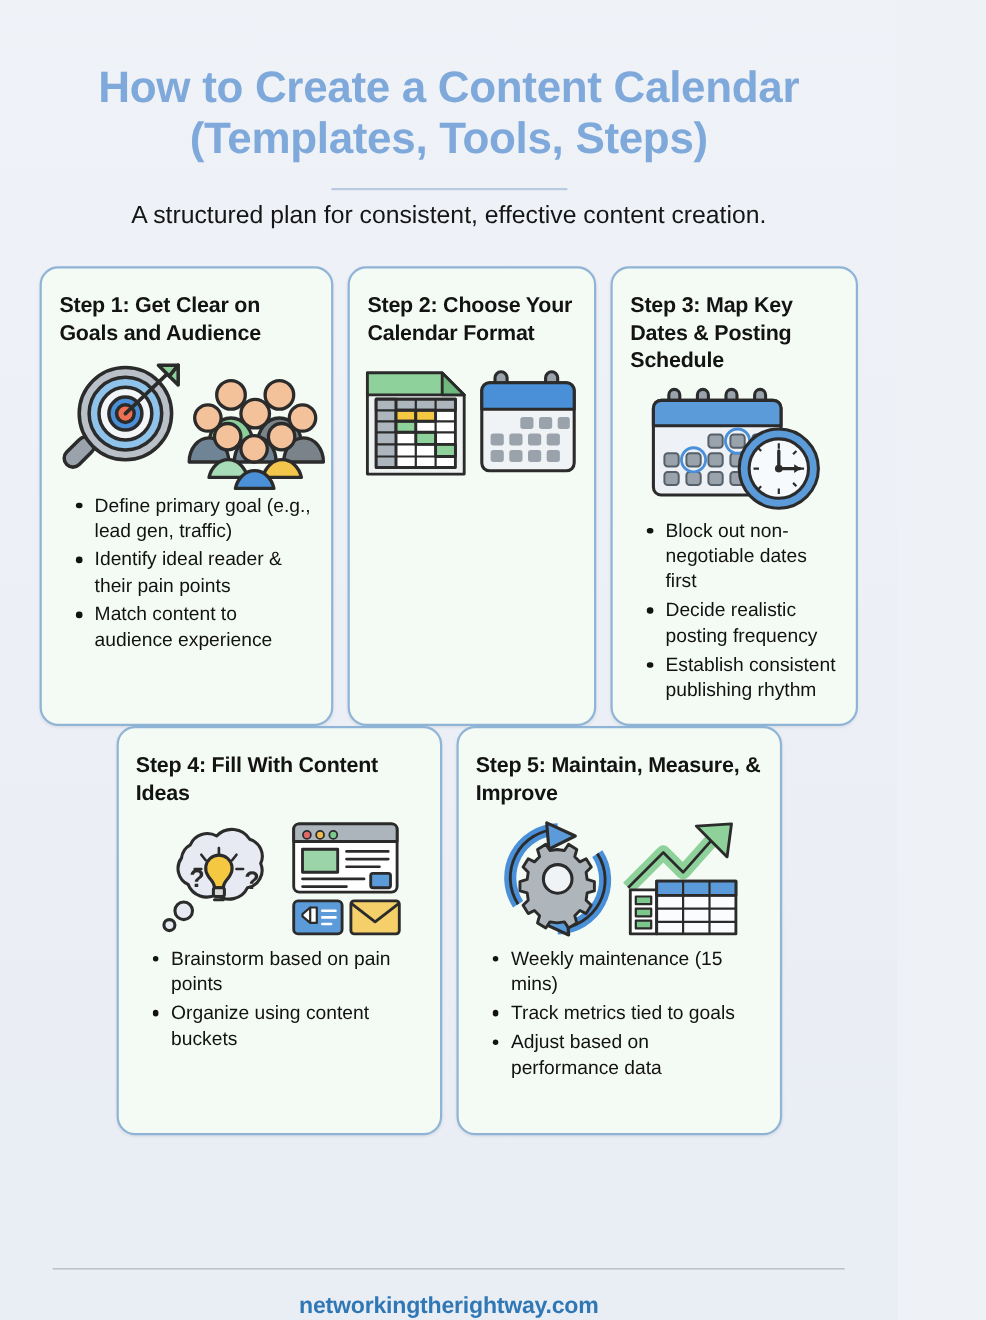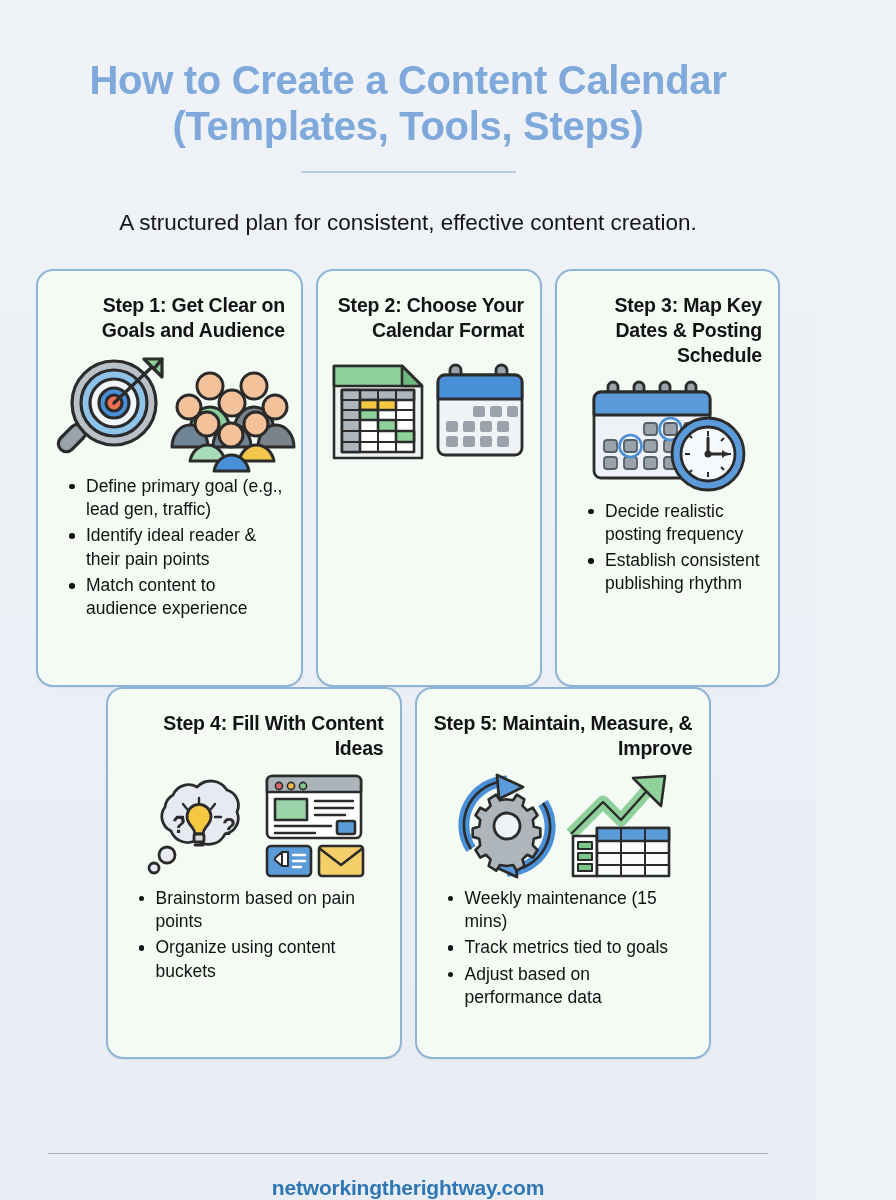--- a/index.html
+++ b/index.html
@@ -36,21 +36,21 @@
 
   .divider {
     width: 215px;
     height: 2px;
     background: #b9cbe0;
     margin: 22px auto 0;
     border-radius: 1px;
   }
 
   .subtitle {
-    margin-top: 35px;
+    margin-top: 8px;
     font-size: 22.5px;
     color: #161616;
     line-height: 1.3;
   }
 
   
   .row {
     display: flex;
     justify-content: center;
     gap: 13px;
@@ -68,21 +68,21 @@
     align-items: center;
     padding: 22px 12px 16px;
   }
   .row-top .card { width: 267px; height: 418px; }
   .row-bottom .card { width: 296px; height: 372px; }
 
   .card-title {
     font-size: 19.5px;
     font-weight: bold;
     color: #131313;
-    text-align: right;
+    text-align: left;
     line-height: 1.27;
     letter-spacing: -0.2px;
     padding: 0 4px;
   }
 
   .icon-area {
     height: 128px;
     display: flex;
     align-items: center;
     justify-content: center;
@@ -289,20 +289,21 @@
                 <path d="M142 60 l-3 3 M110 92 l-3 3 M142 92 l-3 -3 M110 60 l-3 -3"></path>
               </g>
               <path d="M126 76 v-16 M126 76 h19" stroke="#2b2b2b" stroke-width="3" stroke-linecap="round"></path>
               <path d="M140 72 l6 4 l-6 4 Z" fill="#2b2b2b" stroke="none"></path>
               <circle cx="126" cy="76" r="3.5" fill="#2b2b2b" stroke="none"></circle>
             </g>
           </svg>
         </span>
       </div>
       <ul class="bullets">
+        <li class="bullet">Block out non-negotiable dates first</li>
         <li class="bullet">Decide realistic posting frequency</li>
         <li class="bullet">Establish consistent publishing rhythm</li>
       </ul>
     </div>
 
   </div>
 
   <div class="row row-bottom">
 
     <div class="card">

